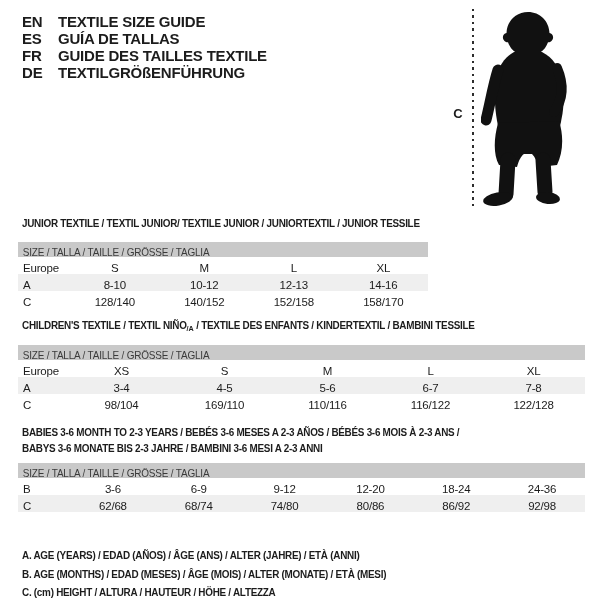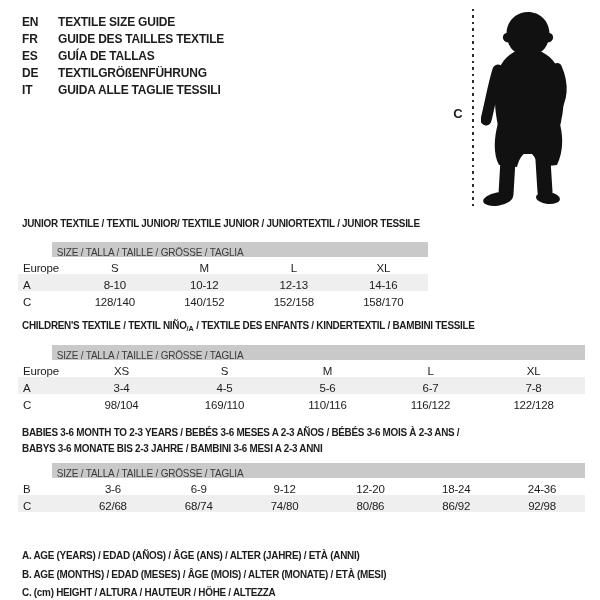--- a/index.html
+++ b/index.html
@@ -9,21 +9,21 @@
     background:#ffffff;
     color:#1c1c1c;
     font-family:"Liberation Sans", sans-serif;
     overflow:hidden;
   }
   .abs { position:absolute; }
 
   
   .lang-block { left:22px; top:13px; }
   .lang-row { display:flex; height:17px; align-items:center;
-              font-weight:bold; font-size:12px; letter-spacing:-0.2px; }
+              font-weight:bold; font-size:15px; letter-spacing:-0.2px; }
   .lang-code { width:36px; }
   .lang-title { white-space:nowrap; }
 
   
   .baby-svg { left:481px; top:8px; width:112px; height:202px; }
   .dotted-line { left:472px; top:9px; width:2px; height:198px;
     background-image:repeating-linear-gradient(to bottom,
       #2d2d2d 0px, #2d2d2d 2.5px, transparent 2.5px, transparent 6.5px); }
   .c-label { left:449px; top:106px; width:18px; text-align:center;
              font-weight:bold; font-size:13px; }
@@ -35,21 +35,21 @@
   .title-children { left:22px; top:319px; }
   .title-babies   { left:22px; top:424px; line-height:16px; }
   .sub { font-size:8px; vertical-align:-2px; letter-spacing:0; }
 
   
   .size-table { }
   .table-junior   { left:18px; top:242px; width:410px; }
   .table-children { left:18px; top:345px; width:567px; }
   .table-babies   { left:18px; top:463px; width:567px; }
 
-  .size-bar { height:15px; background:#c9c9c9; overflow:hidden;margin-left:34px; }
+  .size-bar { height:15px; background:#c9c9c9; overflow:hidden; }
   .size-bar-text { display:inline-block; font-size:10.5px; line-height:15px;
     padding-left:5px; color:#3a3a3a; letter-spacing:-0.2px; white-space:nowrap;
     transform:scaleX(0.95); transform-origin:0 50%; }
 
   .t-row { display:flex; height:17px; align-items:flex-end;
            font-size:11.5px; letter-spacing:-0.2px; }
   .t-row.alt { background:#efefef; }
   .t-label { width:52px; padding-left:5px; }
   .t-cell { flex:1; text-align:center; white-space:nowrap; }
 
@@ -61,34 +61,30 @@
 </style>
 </head>
 <body>
 
 <div class="abs lang-block">
   <div class="lang-row">
     <span class="lang-code">EN</span>
     <span class="lang-title">TEXTILE SIZE GUIDE</span>
   </div>
   <div class="lang-row">
+    <span class="lang-code">ES</span>
+    <span class="lang-title">GUÍA DE TALLAS</span>
+  </div>
+  <div class="lang-row">
     <span class="lang-code">FR</span>
     <span class="lang-title">GUIDE DES TAILLES TEXTILE</span>
   </div>
   <div class="lang-row">
-    <span class="lang-code">ES</span>
-    <span class="lang-title">GUÍA DE TALLAS</span>
-  </div>
-  <div class="lang-row">
     <span class="lang-code">DE</span>
     <span class="lang-title">TEXTILGRÖßENFÜHRUNG</span>
-  </div>
-  <div class="lang-row">
-    <span class="lang-code">IT</span>
-    <span class="lang-title">GUIDA ALLE TAGLIE TESSILI</span>
   </div>
 </div>
 
 <span class="abs c-label">C</span>
 <div class="abs dotted-line"></div>
 <svg class="abs baby-svg" viewBox="0 0 112 202" xmlns="http://www.w3.org/2000/svg">
   <g fill="#111111" stroke="none">
 
     <path d="M47 4 C35 4 26 13 25.5 25 C22 25.5 20.5 30 23.5 33 C24.5 34 26 34.5 27 34.3 C30 43 38 48.5 47 48.5 C56 48.5 64 43 67 34.3 C68 34.5 69.5 34 70.5 33 C73.5 30 72 25.5 68.5 25 C68 13 59 4 47 4 Z"></path>
 

